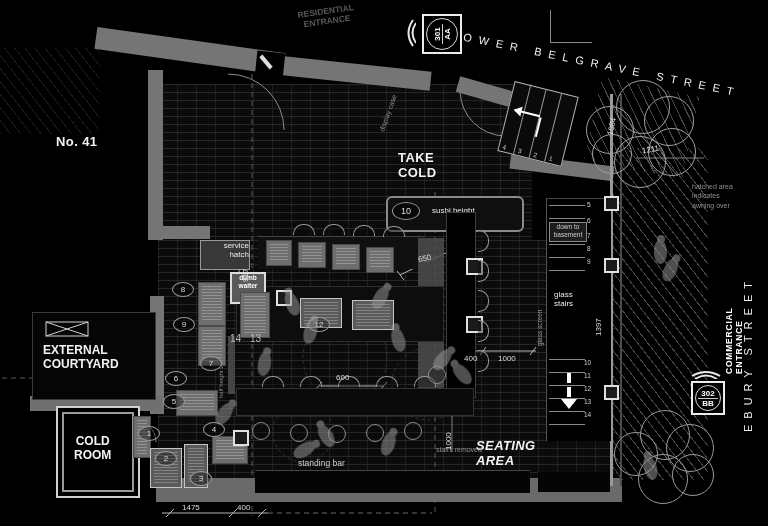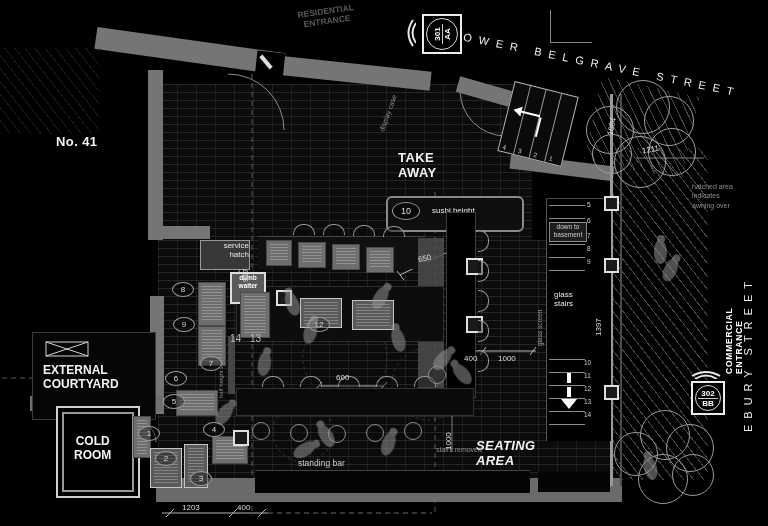--- a/index.html
+++ b/index.html
@@ -212,27 +212,27 @@
     <div class="abs" style="left:24px;top:44px;width:48px;height:48px;border:1.5px solid #9a9a9a;border-radius:50%;"></div>
     <div class="abs" style="left:58px;top:44px;width:40px;height:40px;border:1.5px solid #9a9a9a;border-radius:50%;"></div>
   </div>
 
   <div class="abs pre" style="left:692px;top:182px;font-size:7px;color:#8f8f8f;line-height:1.35;">hatched area
 indicates
 awning over</div>
 
   <div class="abs lbl room" style="left:56px;top:134px;">No. 41</div>
   <div class="abs lbl room pre" style="left:398px;top:150px;">TAKE
-AWAY</div>
+COLD</div>
   <div class="abs lbl room pre" style="left:476px;top:438px;font-style:italic;">SEATING
 AREA</div>
   <div class="abs gray" style="left:436px;top:446px;font-size:7px;">stairs removed</div>
   <div class="abs gray" style="left:378px;top:130px;transform:rotate(-70deg);transform-origin:0 0;font-size:7px;">display case</div>
 
-  <div class="abs" style="left:32px;top:312px;width:122px;height:86px;background:#060606;border:1px solid #3a3a3a;margin-top:20px;">
+  <div class="abs" style="left:32px;top:312px;width:122px;height:86px;background:#060606;border:1px solid #3a3a3a;">
     <svg width="44" height="16" style="position:absolute;left:12px;top:8px;" stroke="#cfcfcf" stroke-width="1" fill="none">
       <rect x="1" y="1" width="42" height="14"></rect>
         <path d="M1,1 L43,15 M43,1 L1,15"></path>
     </svg>
     <div class="lbl pre abs" style="left:10px;top:30px;font-size:12px;">EXTERNAL
 COURTYARD</div>
   </div>
 
   <div class="abs" style="left:56px;top:406px;width:80px;height:88px;background:#000;border:2px solid #d0d0d0;text-decoration:underline;">
     <div class="abs" style="inset:4px;border:2px solid #9a9a9a;"></div>
@@ -382,16 +382,16 @@
   <div class="abs person" style="left:664px;top:258px;transform:rotate(25deg);"></div>
   <div class="abs person" style="left:644px;top:456px;transform:rotate(-15deg);"></div>
   <div class="abs person" style="left:218px;top:402px;transform:rotate(35deg);"></div>
   <div class="abs person" style="left:456px;top:362px;transform:rotate(-40deg);"></div>
 
   <div class="abs dim" style="left:418px;top:254px;transform:rotate(-12deg);">650</div>
   <div class="abs dim" style="left:336px;top:373px;">600</div>
   <div class="abs dim" style="left:464px;top:354px;">400</div>
   <div class="abs dim" style="left:498px;top:354px;">1000</div>
   <div class="abs dim vtext" style="left:444px;top:420px;height:30px;">1000</div>
-  <div class="abs dim" style="left:182px;top:503px;">1203</div>
+  <div class="abs dim" style="left:182px;top:503px;">1475</div>
   <div class="abs dim" style="left:237px;top:503px;">400</div>
 
 </div>
 
 </body></html>

